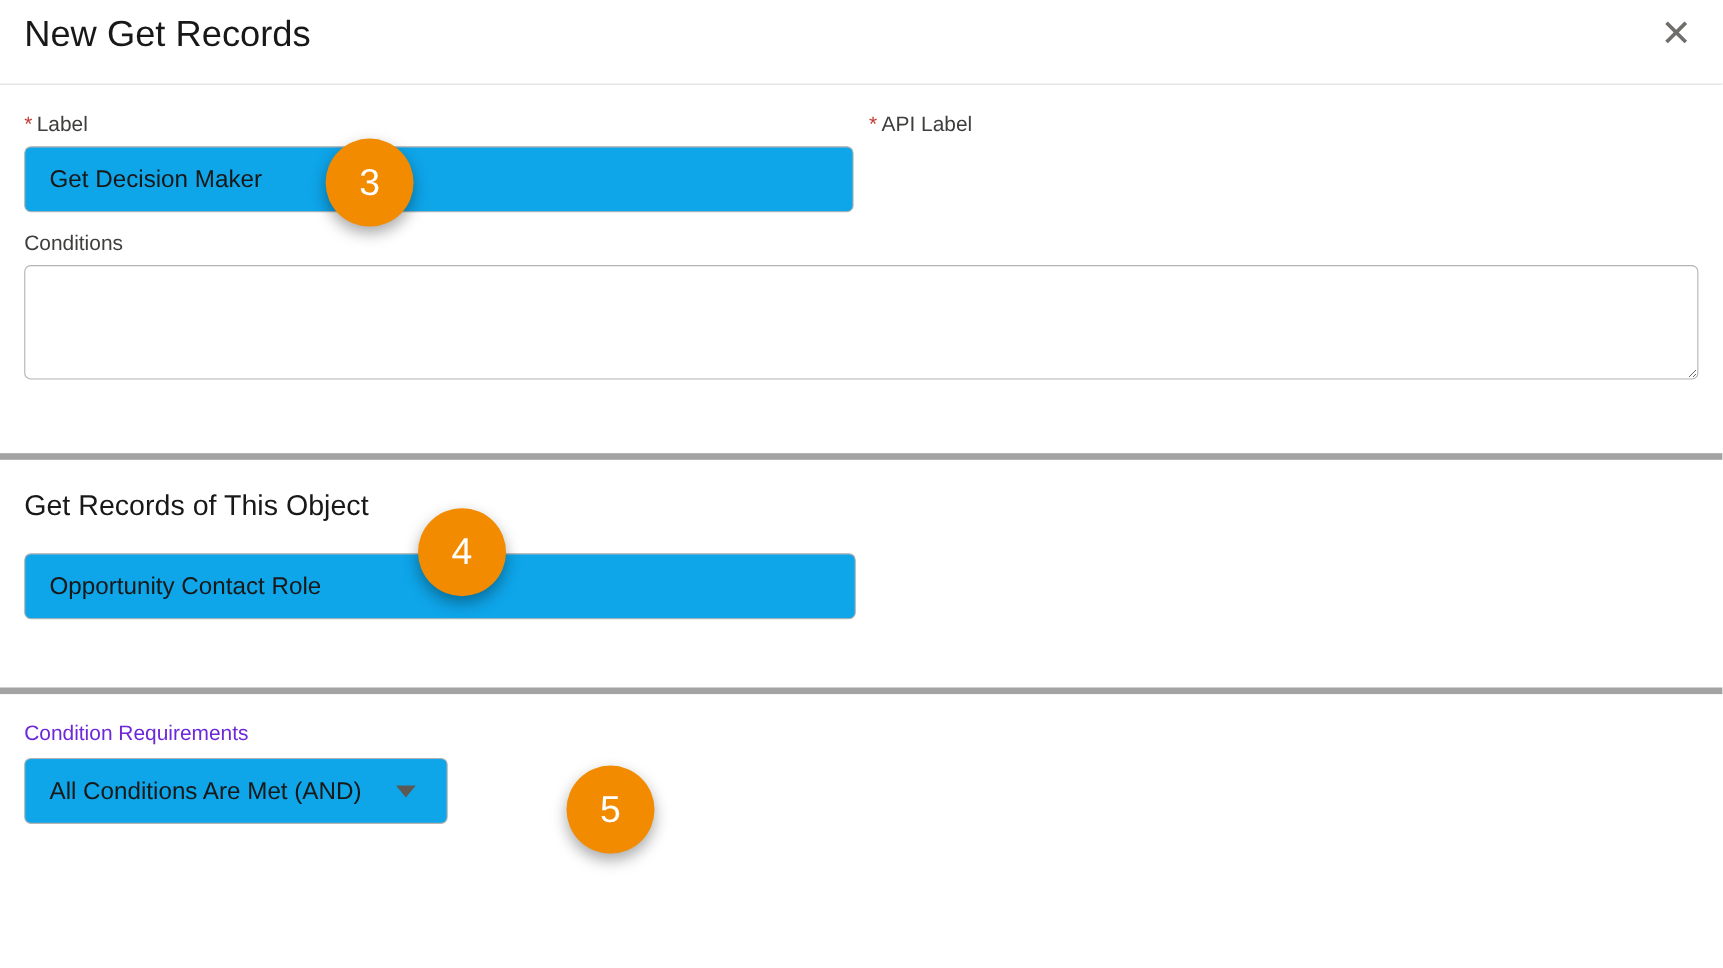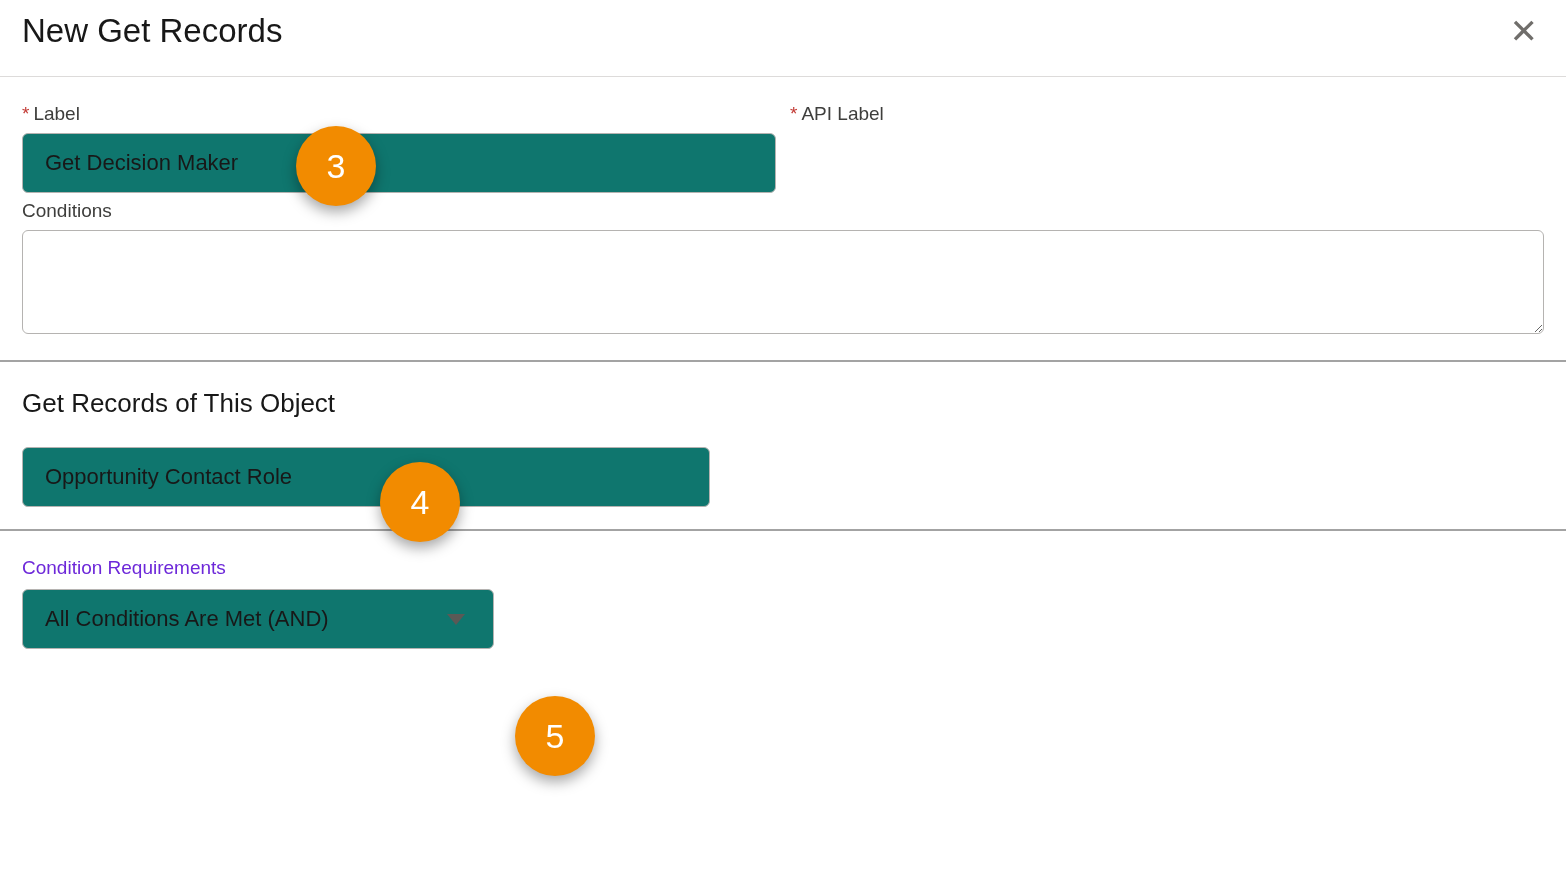--- a/index.html
+++ b/index.html
@@ -33,26 +33,27 @@
     cursor: pointer;
     background: none;
     border: none;
     padding: 0 6px;
   }
   .section {
     padding: 26px 22px 22px 22px;
     position: relative;
   }
   .section + .section {
-    border-top: 2px solid #a3a3a3;
+    border-top: 6px solid #a3a3a3;
+    margin-top: 40px;
   }
   .row {
     display: flex;
     gap: 14px;
-    margin-bottom: 7px;
+    margin-bottom: 18px;
   }
   .col {
     flex: 1;
     display: flex;
     flex-direction: column;
     position: relative;
   }
   .field-label {
     font-size: 19px;
     color: #3e3e3c;
@@ -62,35 +63,35 @@
     color: #c23934;
     margin-right: 4px;
   }
   input.text-input, .combo-box {
     height: 60px;
     border: 1px solid #b5b3b1;
     border-radius: 6px;
     padding: 0 22px;
     font-size: 22px;
     color: #181818;
-    background: #0f766e;
+    background: #0ea5e9;
     outline: none;
     width: 100%;
   }
   .combo-box {
     display: flex;
     align-items: center;
     justify-content: space-between;
     cursor: pointer;
   }
   .combo-box.narrow {
-    width: 472px;
+    width: 385px;
   }
   .object-box {
-    width: 688px;
+    width: 756px;
   }
   textarea.desc {
     width: 100%;
     height: 104px;
     border: 1px solid #b5b3b1;
     border-radius: 6px;
     padding: 12px 18px;
     font-size: 20px;
     resize: both;
     outline: none;

